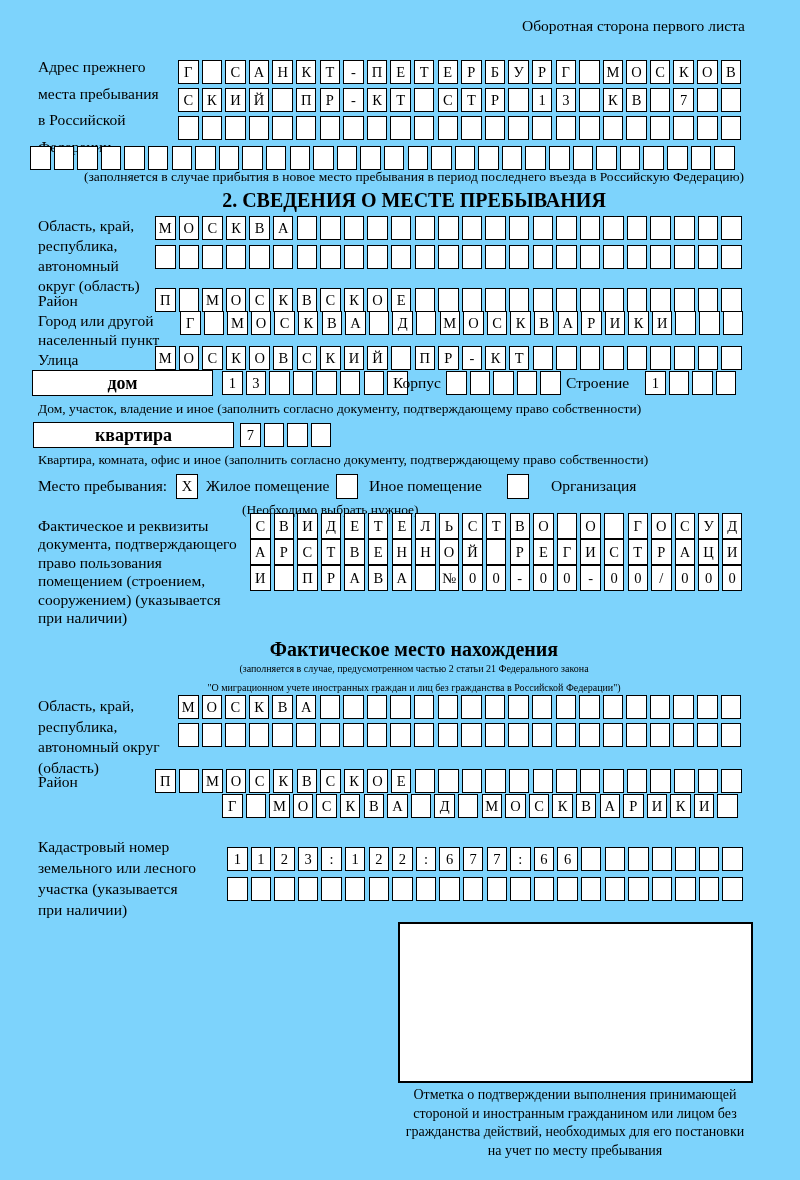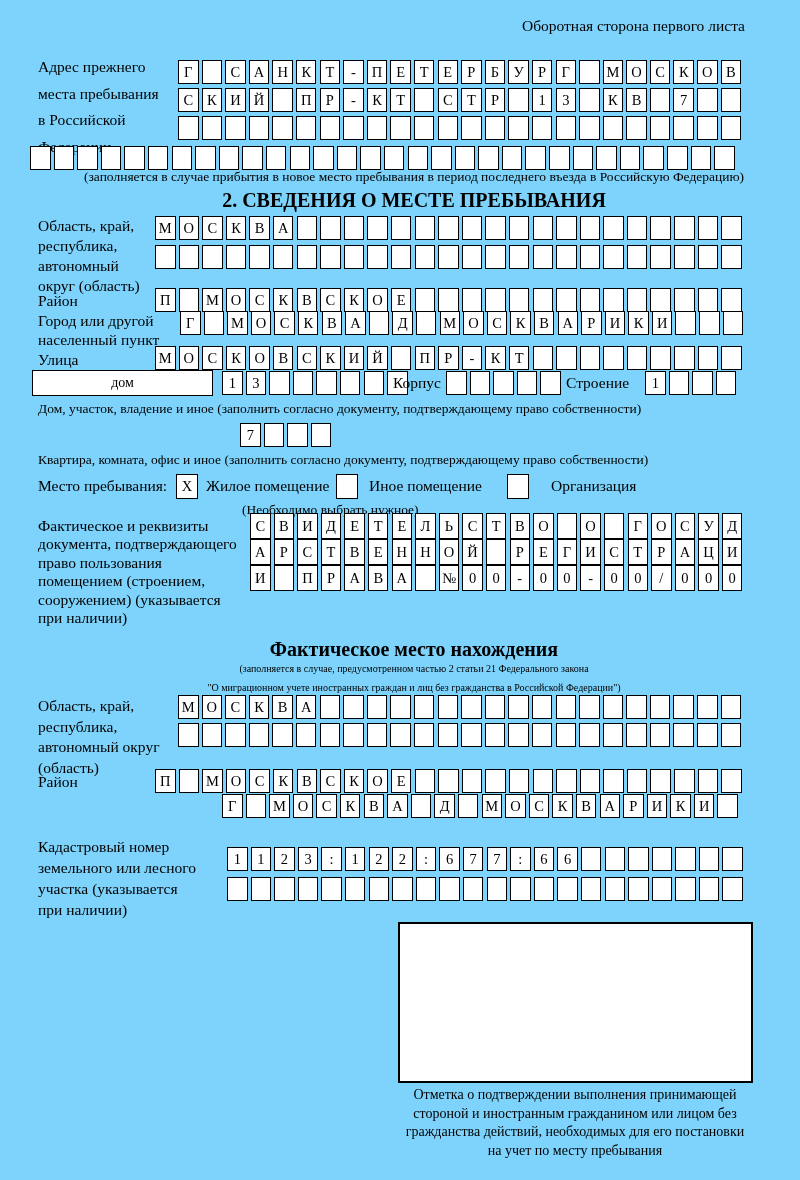--- a/index.html
+++ b/index.html
@@ -9,21 +9,21 @@
   .label{font-size:15.5px;line-height:1.25;}
   .caption{font-size:13.5px;line-height:1.3;}
   .center{left:16px;width:796px;text-align:center;}
   .bold{font-weight:bold;}
   .cellrow{display:flex;gap:3.1px;}
   .cell{box-sizing:border-box;flex:none;width:20.5px;height:24px;border:1.7px solid #000;
         display:flex;align-items:center;justify-content:center;font-size:14.5px;line-height:1;
         background:#fff;}
   .tall .cell{height:26px;}
   .bigbox{box-sizing:border-box;border:1.8px solid #000;display:flex;align-items:center;
-          justify-content:center;font-size:14px;background:#fff;}
+          justify-content:center;font-size:18px;background:#fff;font-weight:bold;}
   .checkbox{box-sizing:border-box;width:22px;height:25px;border:1.7px solid #000;
             display:flex;align-items:center;justify-content:center;font-size:14.5px;background:#fff;}
   .stamp{box-sizing:border-box;border:2px solid #000;background:#fff;}
 </style>
 </head>
 <body>
 
 <div class="page">
 
   <div class="label" style="top:16px;left:0;width:745px;text-align:right">Оборотная сторона первого листа</div>
@@ -319,20 +319,21 @@
     </div>
   <div class="label" style="left:566px;top:373px">Строение</div>
   <div class="cellrow" style="left:645px;top:371px">
       <span class="cell">1</span>
       <span class="cell"></span>
       <span class="cell"></span>
       <span class="cell"></span>
     </div>
   <div class="caption" style="left:38px;top:400px">Дом, участок, владение и иное (заполнить согласно документу, подтверждающему право собственности)</div>
 
+  <div class="bigbox" style="left:33px;top:422px;width:201px;height:26px">квартира</div>
   <div class="cellrow" style="left:240px;top:423px">
       <span class="cell">7</span>
       <span class="cell"></span>
       <span class="cell"></span>
       <span class="cell"></span>
     </div>
   <div class="caption" style="left:38px;top:451px">Квартира, комната, офис и иное (заполнить согласно документу, подтверждающему право собственности)</div>
 
   <div class="label" style="left:38px;top:476px">Место пребывания:</div>
   <div class="checkbox" style="left:176px;top:474px">X</div>

